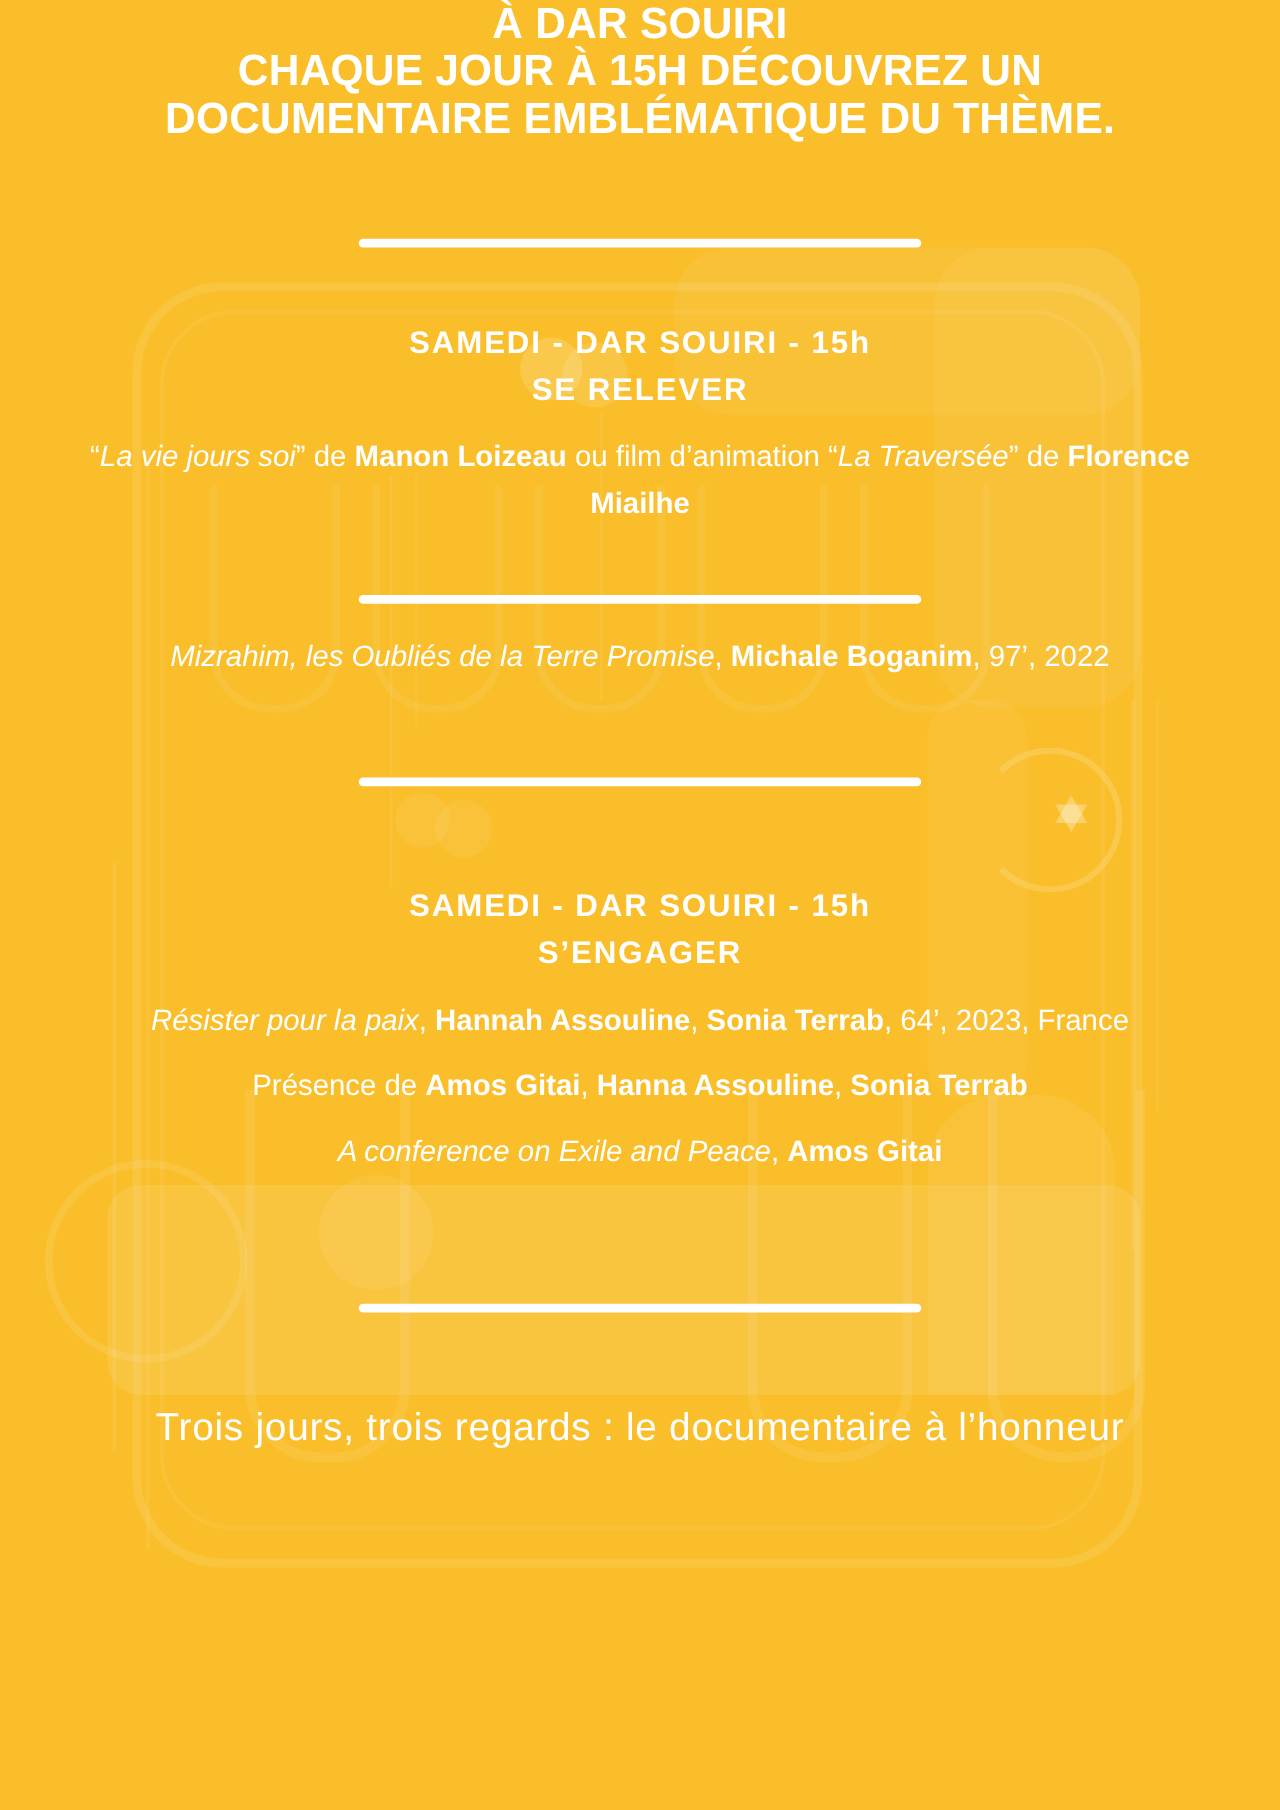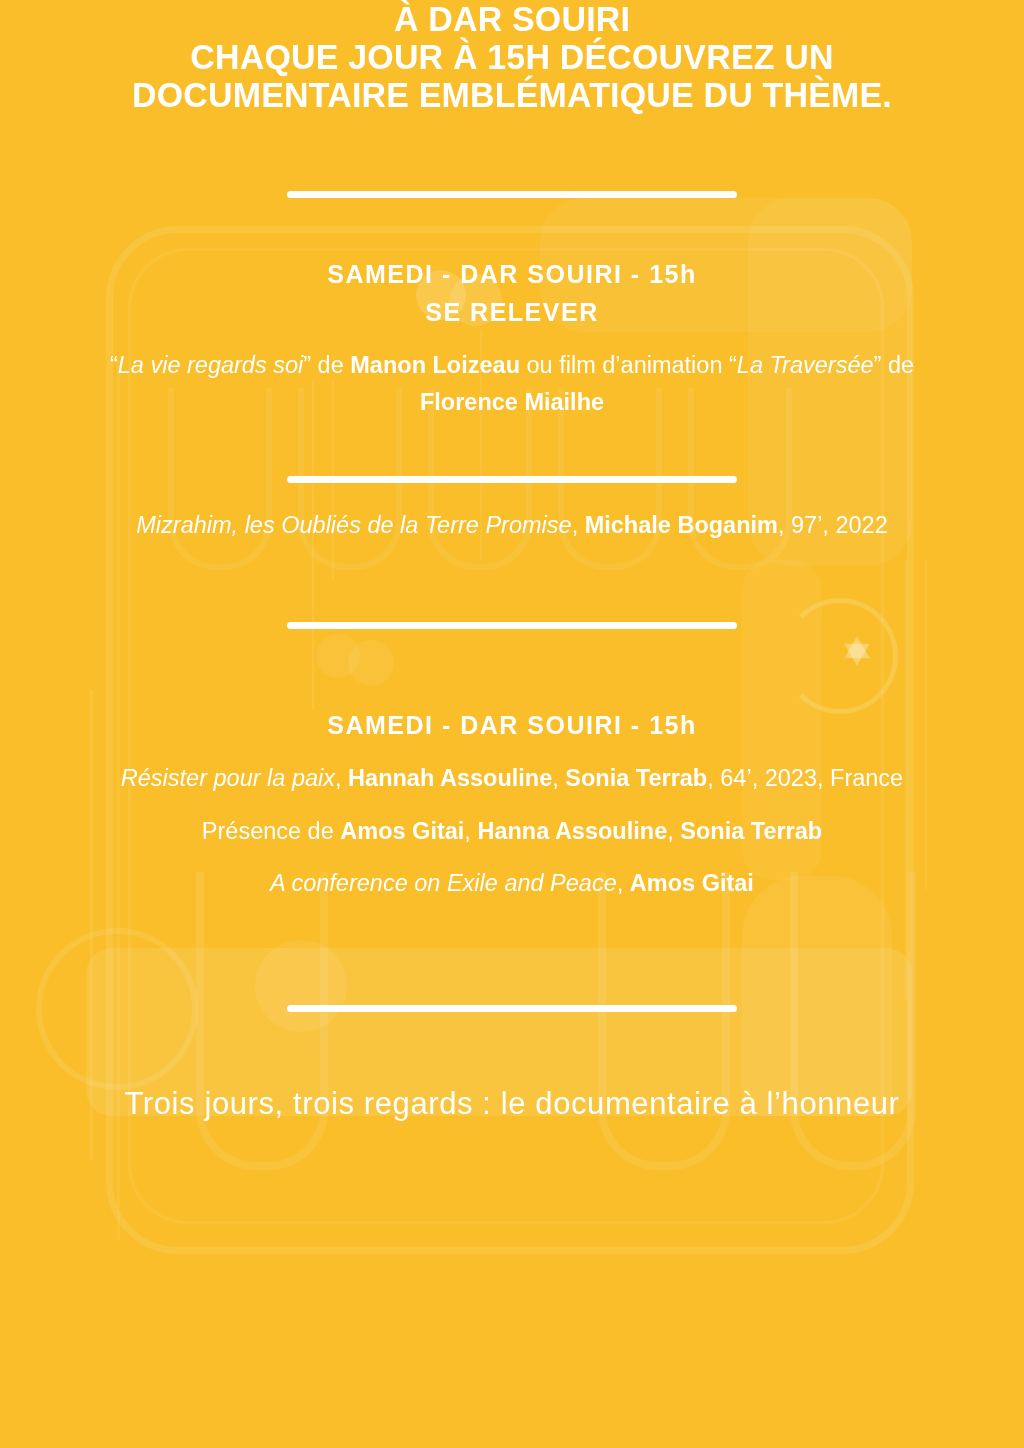--- a/index.html
+++ b/index.html
@@ -133,34 +133,35 @@
       <span>DOCUMENTAIRE EMBLÉMATIQUE DU THÈME.</span>
     </h1>
 
     <div class="divider d1"></div>
 
     <section class="day-section sec-jeudi">
       <h2 class="day-heading">
         <span>SAMEDI - DAR SOUIRI - 15h</span>
         <span>SE RELEVER</span>
       </h2>
-      <p class="film-line"><span class="t-normal">“</span><span class="t-italic">La vie regards soi</span><span class="t-normal">” de </span><span class="t-bold">Manon Loizeau</span><span class="t-normal"> ou film d’animation “</span><span class="t-italic">La Traversée</span><span class="t-normal">” de </span><span class="t-bold">Florence Miailhe</span></p>
+      <p class="film-line"><span class="t-normal">“</span><span class="t-italic">La vie jours soi</span><span class="t-normal">” de </span><span class="t-bold">Manon Loizeau</span><span class="t-normal"> ou film d’animation “</span><span class="t-italic">La Traversée</span><span class="t-normal">” de </span><span class="t-bold">Florence Miailhe</span></p>
     </section>
 
     <div class="divider d2"></div>
 
     <section class="day-section sec-vendredi">
       <p class="film-line"><span class="t-italic">Mizrahim, les Oubliés de la Terre Promise</span><span class="t-normal">, </span><span class="t-bold">Michale Boganim</span><span class="t-normal">, 97’, 2022</span></p>
     </section>
 
     <div class="divider d3"></div>
 
     <section class="day-section sec-samedi">
       <h2 class="day-heading">
         <span>SAMEDI - DAR SOUIRI - 15h</span>
+        <span>S’ENGAGER</span>
       </h2>
       <p class="film-line"><span class="t-italic">Résister pour la paix</span><span class="t-normal">, </span><span class="t-bold">Hannah Assouline</span><span class="t-normal">, </span><span class="t-bold">Sonia Terrab</span><span class="t-normal">, 64’, 2023, France</span></p>
       <p class="film-line"><span class="t-normal">Présence de </span><span class="t-bold">Amos Gitai</span><span class="t-normal">, </span><span class="t-bold">Hanna Assouline</span><span class="t-normal">, </span><span class="t-bold">Sonia Terrab</span></p>
       <p class="film-line"><span class="t-italic">A conference on Exile and Peace</span><span class="t-normal">, </span><span class="t-bold">Amos Gitai</span></p>
     </section>
 
     <div class="divider d4"></div>
 
     <p class="footer-tagline">Trois jours, trois regards : le documentaire à l’honneur</p>
 

